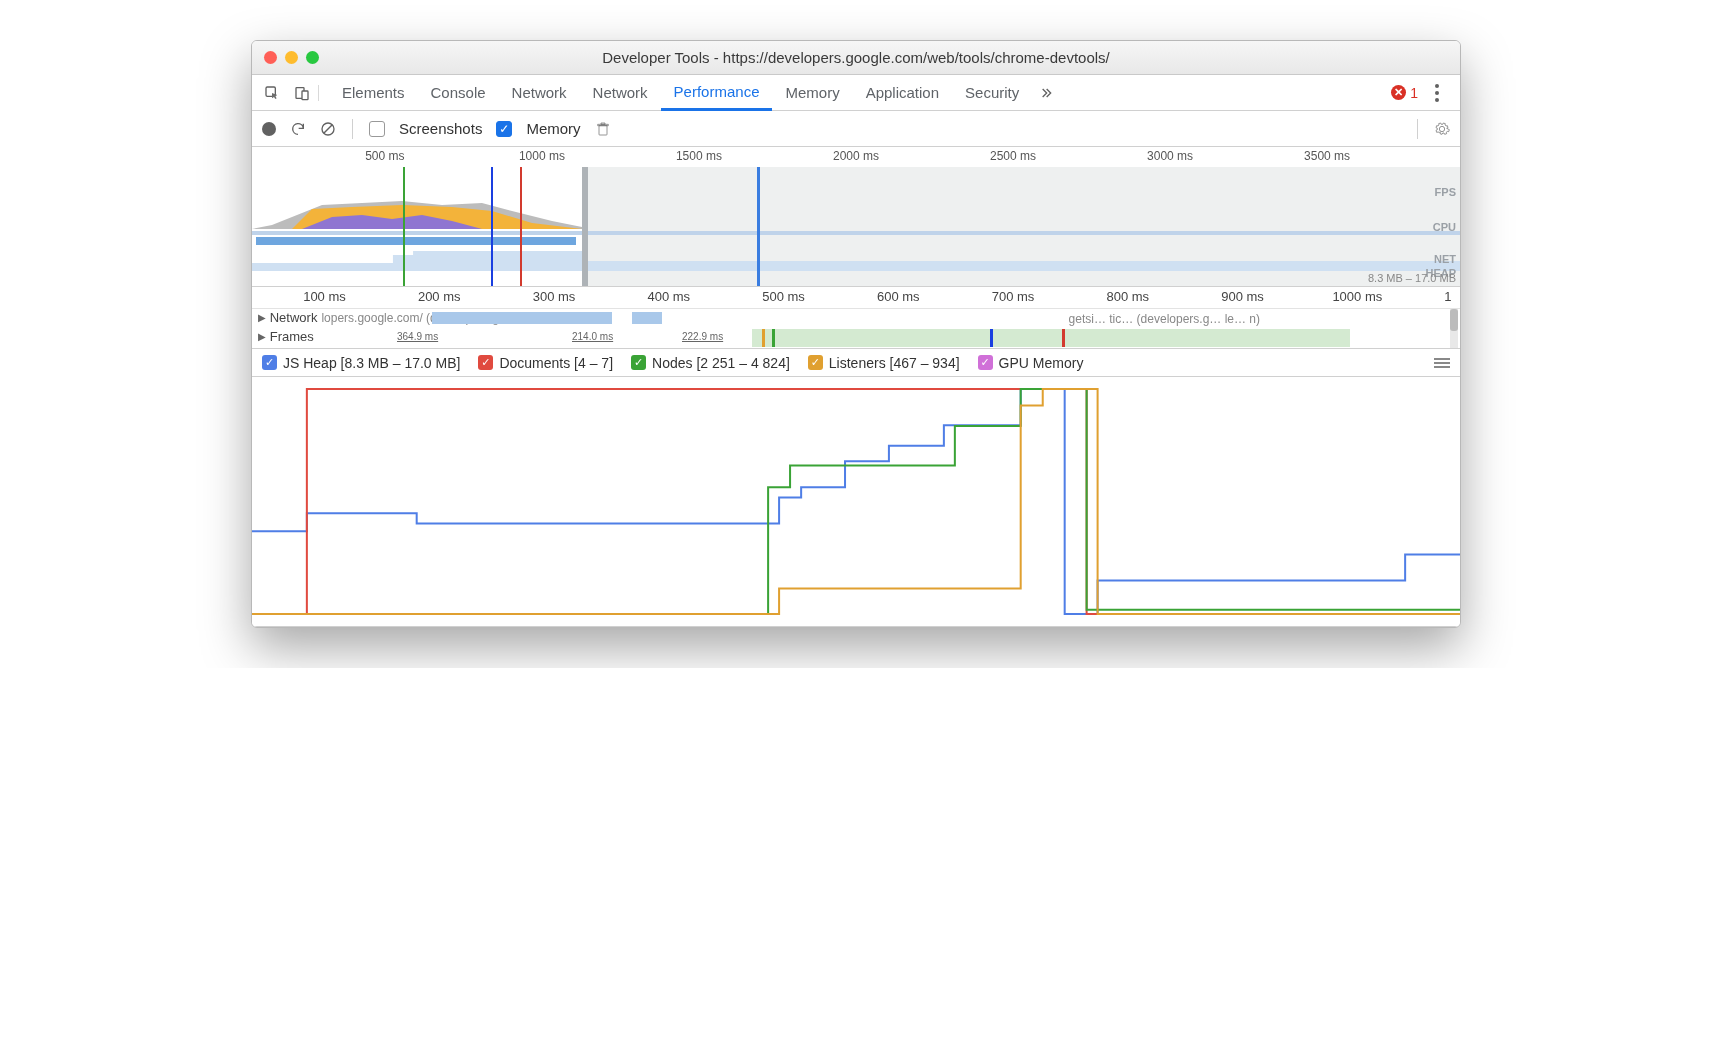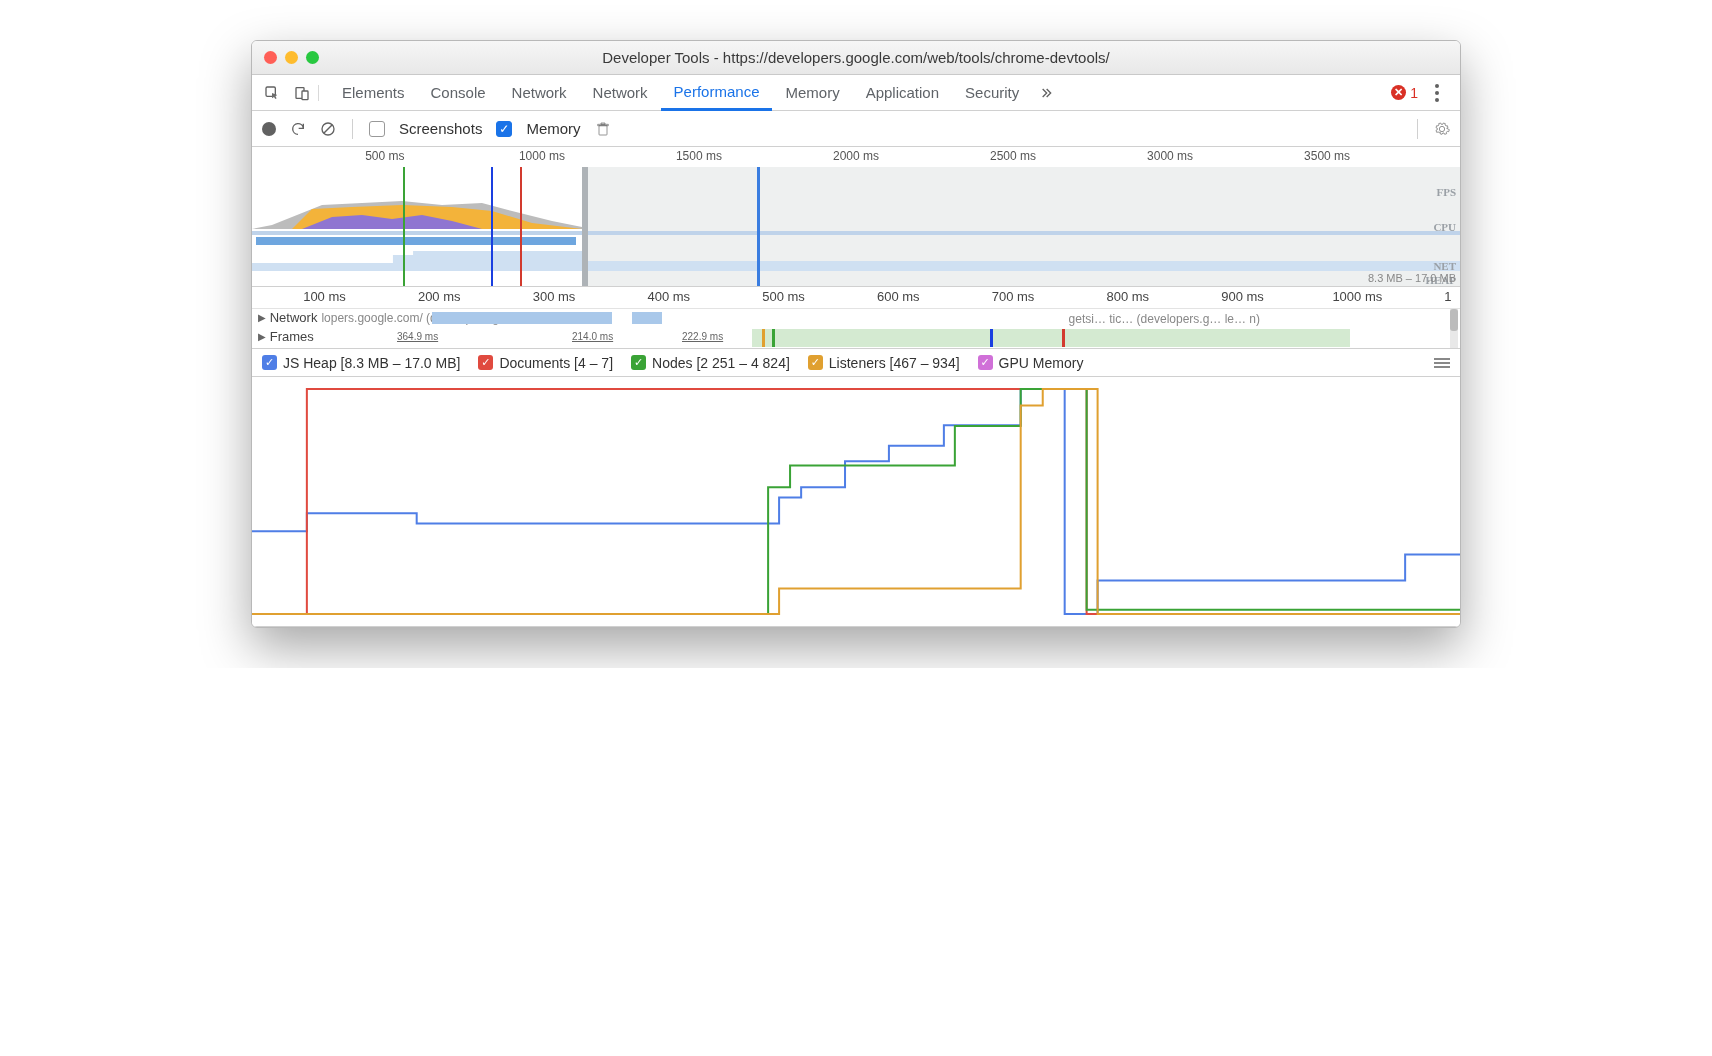--- a/index.html
+++ b/index.html
@@ -29,21 +29,21 @@
 .cb{width:16px;height:16px;border:1px solid #999;border-radius:3px;display:inline-flex;align-items:center;justify-content:center;background:#fff;}
 .cb.on{background:#1a73e8;border-color:#1a73e8;}
 .cb.on::after{content:"✓";color:#fff;font-size:12px;line-height:1;}
 .gear{margin-left:auto;width:18px;height:18px;}
 .overview{position:relative;height:140px;border-bottom:1px solid #d0d0d0;display:flex;flex-direction:column;}
 .ov-ruler{height:20px;position:relative;font-size:12px;color:#555;background:#fff;}
 .ov-ruler span{position:absolute;top:2px;transform:translateX(-50%);}
 .ov-body{flex:1;position:relative;}
 .ov-left{position:absolute;left:0;top:0;bottom:0;width:330px;background:#fff;}
 .ov-right{position:absolute;left:330px;right:0;top:0;bottom:0;background:#eef0f0;}
-.ov-labels{position:absolute;right:4px;top:18px;font-size:11px;font-weight:bold;color:#9aa0a6;text-align:right;line-height:14px;font-family:Liberation Serif, serif;}
+.ov-labels{position:absolute;right:4px;top:18px;font-size:11px;font-weight:bold;color:#9aa0a6;text-align:right;line-height:14px;}
 .ov-heap-note{position:absolute;right:4px;bottom:2px;font-size:11px;color:#888;}
 .netbar{position:absolute;left:4px;right:12px;height:8px;background:#6ea6df;top:70px;}
 .netbar2{position:absolute;left:0;right:0;height:4px;background:#bfd3ea;top:64px;}
 .cpu-area{position:absolute;left:0;width:330px;top:30px;height:32px;}
 .heap-area{position:absolute;left:0;right:0;top:80px;height:24px;}
 .ov-marker{position:absolute;top:0;bottom:0;width:2px;}
 .flame-ruler{height:22px;position:relative;font-size:13px;color:#444;border-bottom:1px solid #e3e3e3;}
 .flame-ruler span{position:absolute;top:2px;transform:translateX(-50%);}
 .flame{height:40px;border-bottom:1px solid #d0d0d0;position:relative;font-size:13px;color:#444;overflow:hidden;}
 .fl-row{position:absolute;left:0;right:0;display:flex;align-items:center;gap:4px;padding-left:6px;}
@@ -178,21 +178,21 @@
         </svg>
       </div>
       <div class="ov-marker" style="left:12.5%;background:#3aa336"></div>
       <div class="ov-marker" style="left:19.8%;background:#1a3fe0"></div>
       <div class="ov-marker" style="left:22.2%;background:#d23a2e"></div>
       <div class="ov-marker" style="left:41.8%;background:#3a7de0;width:3px"></div>
       <div style="position:absolute;left:330px;top:0;bottom:0;width:6px;background:#aeb3b7"></div>
       <div class="ov-labels">
         <div>FPS</div>
         <div style="margin-top:21px">CPU</div>
-        <div style="margin-top:25px">NET</div>
+        <div style="margin-top:18px">NET</div>
         <div>HEAP</div>
       </div>
       <div class="ov-heap-note">8.3 MB – 17.0 MB</div>
     </div>
   </div>
 
   <div class="flame-ruler">
     <span style="left:6%">100 ms</span>
     <span style="left:15.5%">200 ms</span>
     <span style="left:25%">300 ms</span>

